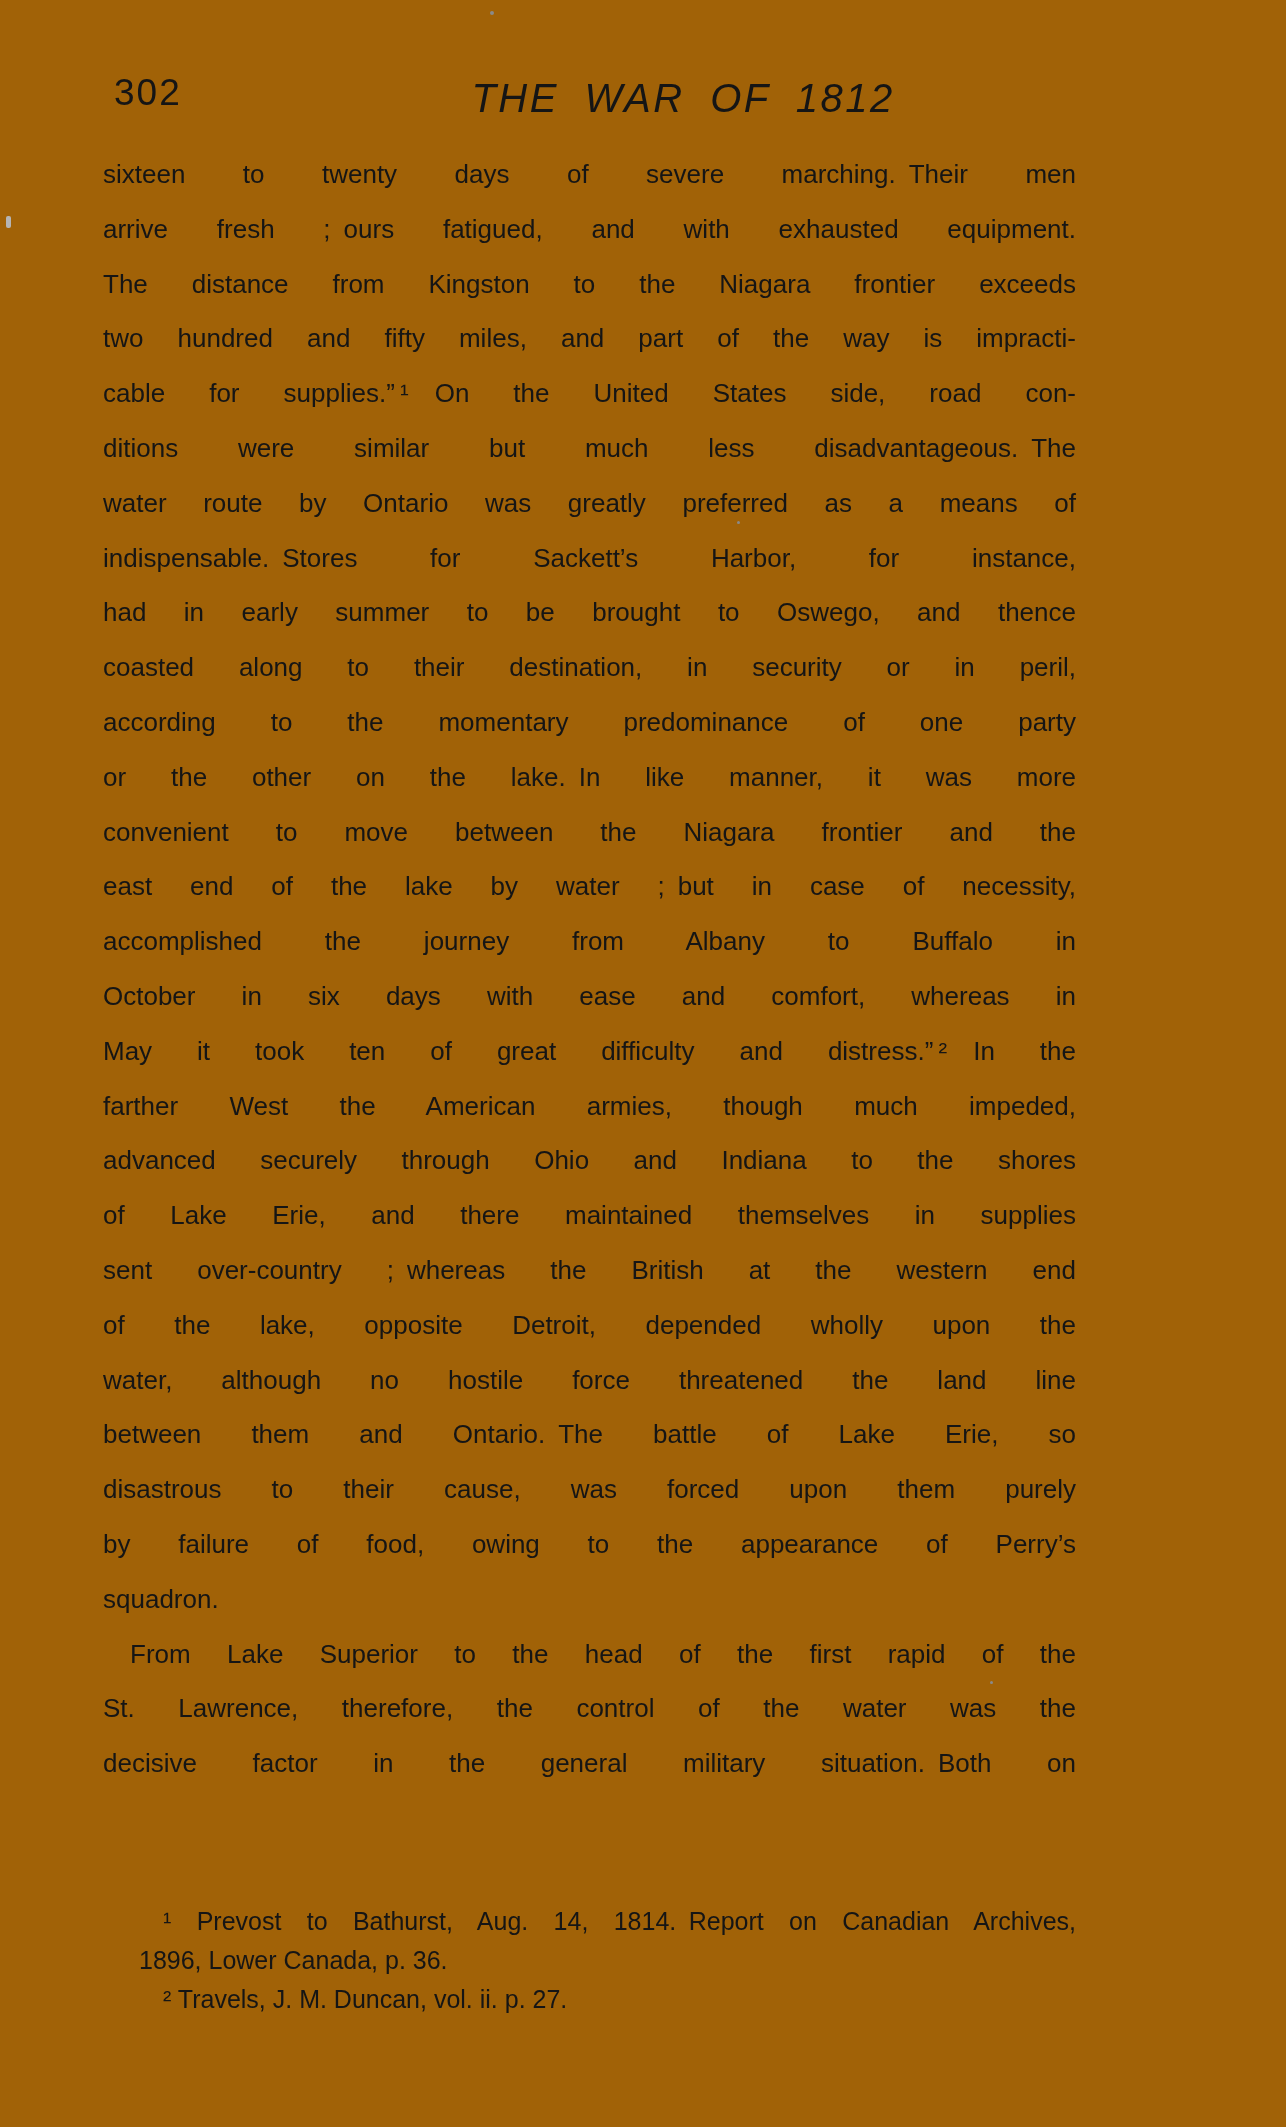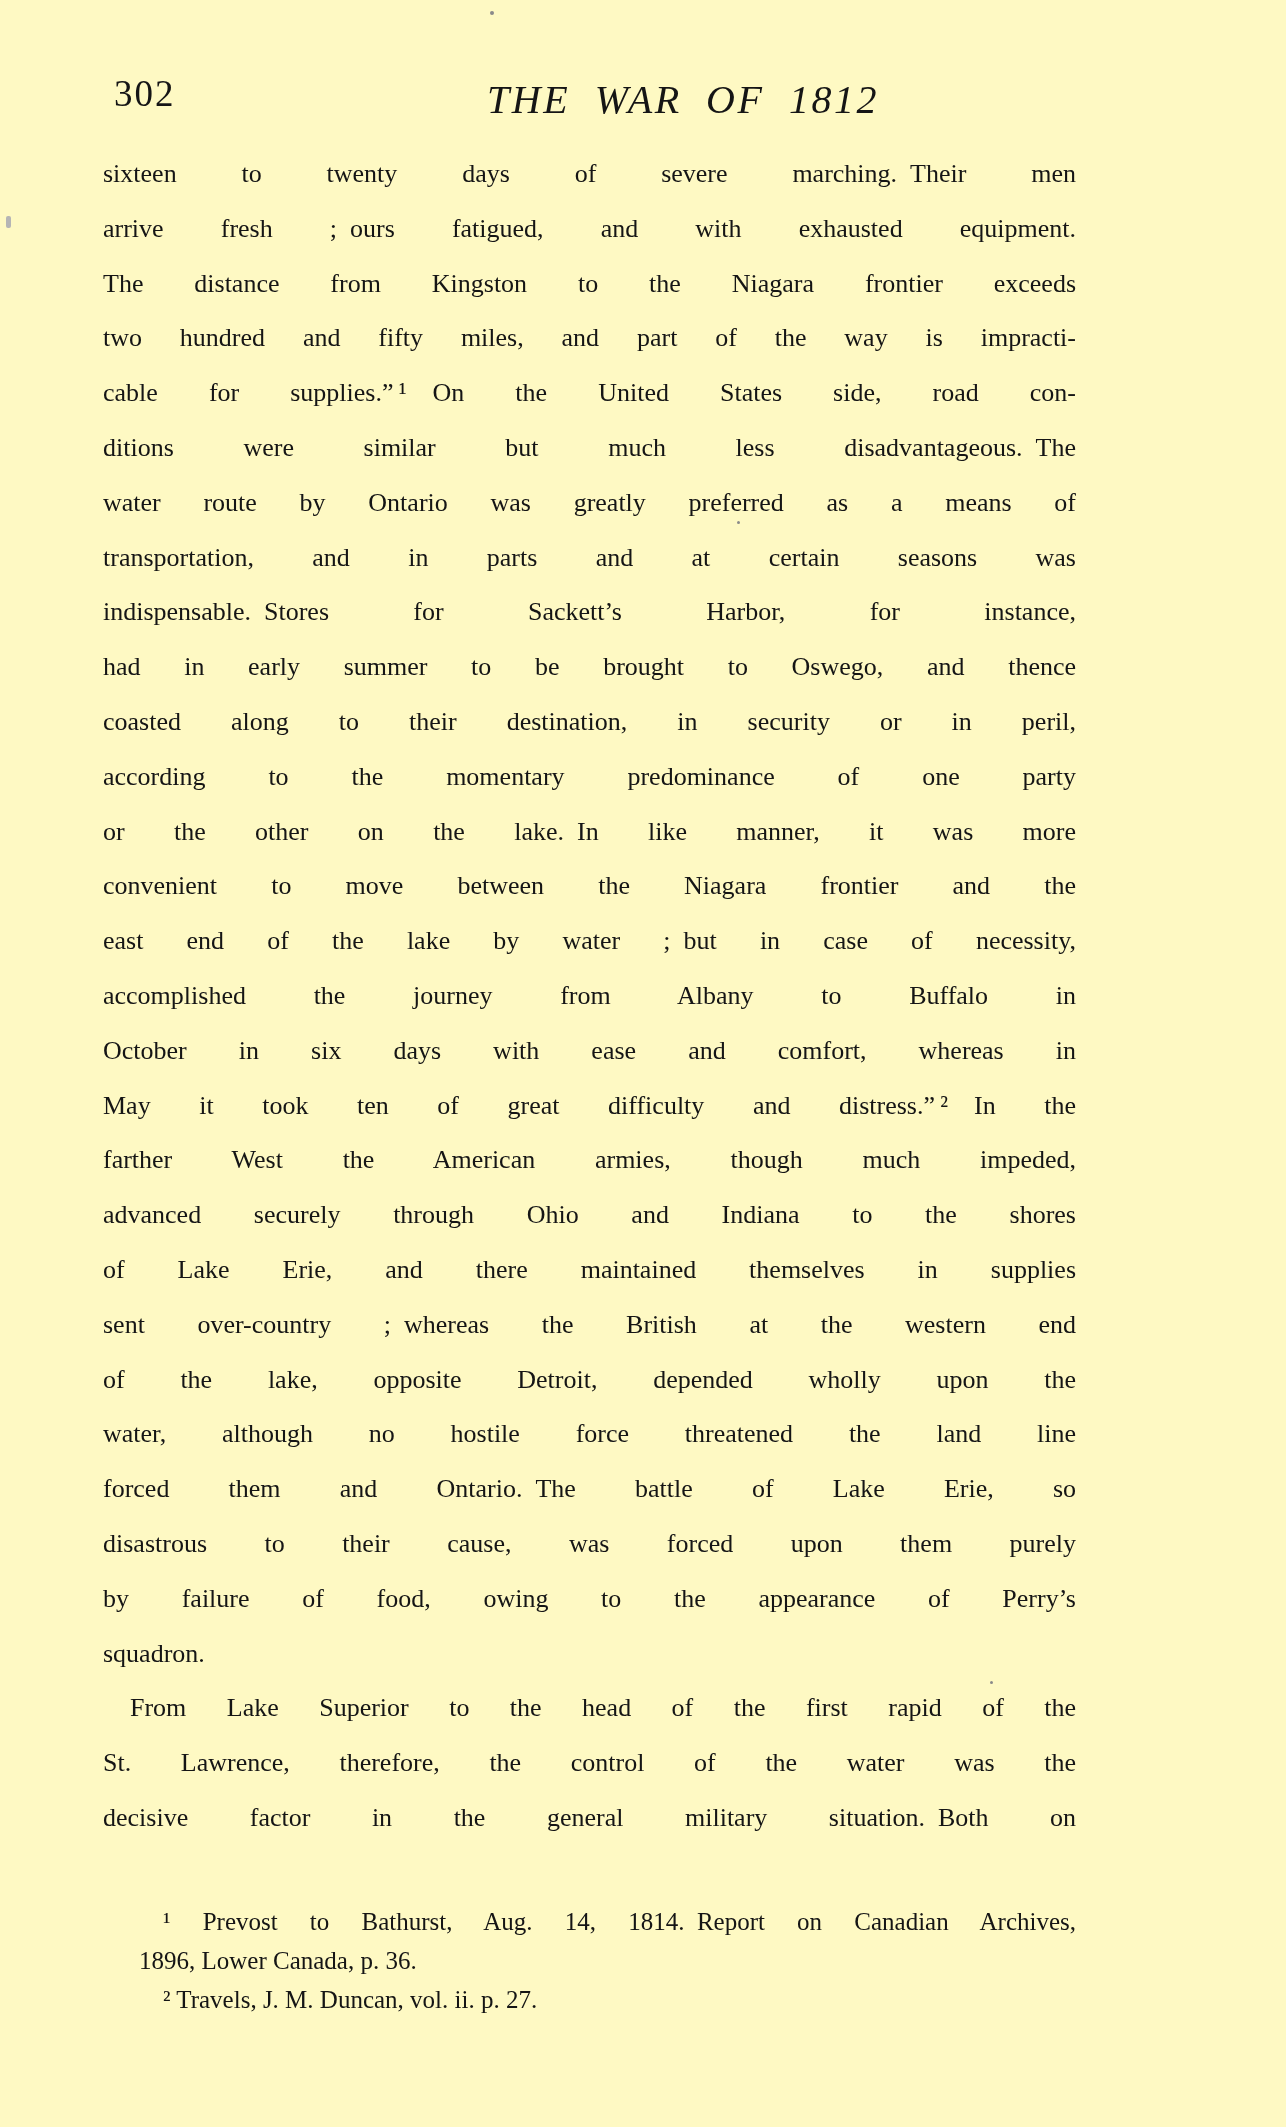--- a/index.html
+++ b/index.html
@@ -4,23 +4,23 @@
 <style>
   html, body {
     margin: 0;
     padding: 0;
     background: #ffffff;
   }
   .page {
     position: relative;
     width: 1286px;
     height: 2127px;
-    background: #fef9c3;
+    background: #a16207;
     color: #151515;
-    font-family: Liberation Serif, serif;
+    font-family: Liberation Sans, sans-serif;
     overflow: hidden;
   }
   
   .folio {
     position: absolute;
     left: 114px;
     top: 72px;
     font-size: 37px;
     letter-spacing: 2px;
   }
@@ -99,38 +99,37 @@
   </header>
 
   <main class="body-text">
     <div class="line">sixteen to twenty days of severe marching. Their men</div>
     <div class="line">arrive fresh ; ours fatigued, and with exhausted equipment.</div>
     <div class="line">The distance from Kingston to the Niagara frontier exceeds</div>
     <div class="line">two hundred and fifty miles, and part of the way is impracti-</div>
     <div class="line">cable for supplies.” ¹  On the United States side, road con-</div>
     <div class="line">ditions were similar but much less disadvantageous. The</div>
     <div class="line">water route by Ontario was greatly preferred as a means of</div>
-    <div class="line">transportation, and in parts and at certain seasons was</div>
     <div class="line">indispensable. Stores for Sackett’s Harbor, for instance,</div>
     <div class="line">had in early summer to be brought to Oswego, and thence</div>
     <div class="line">coasted along to their destination, in security or in peril,</div>
     <div class="line">according to the momentary predominance of one party</div>
     <div class="line">or the other on the lake. In like manner, it was more</div>
     <div class="line">convenient to move between the Niagara frontier and the</div>
     <div class="line">east end of the lake by water ; but in case of necessity,</div>
     <div class="line">accomplished the journey from Albany to Buffalo in</div>
     <div class="line">October in six days with ease and comfort, whereas in</div>
     <div class="line">May it took ten of great difficulty and distress.” ²  In the</div>
     <div class="line">farther West the American armies, though much impeded,</div>
     <div class="line">advanced securely through Ohio and Indiana to the shores</div>
     <div class="line">of Lake Erie, and there maintained themselves in supplies</div>
     <div class="line">sent over-country ; whereas the British at the western end</div>
     <div class="line">of the lake, opposite Detroit, depended wholly upon the</div>
     <div class="line">water, although no hostile force threatened the land line</div>
-    <div class="line">forced them and Ontario. The battle of Lake Erie, so</div>
+    <div class="line">between them and Ontario. The battle of Lake Erie, so</div>
     <div class="line">disastrous to their cause, was forced upon them purely</div>
     <div class="line">by failure of food, owing to the appearance of Perry’s</div>
     <div class="line short">squadron.</div>
     <div class="line indent">From Lake Superior to the head of the first rapid of the</div>
     <div class="line">St. Lawrence, therefore, the control of the water was the</div>
     <div class="line">decisive factor in the general military situation. Both on</div>
   </main>
 
   <section class="footnotes">
     <div class="fn-line indent">¹ Prevost to Bathurst, Aug. 14, 1814. Report on Canadian Archives,</div>

